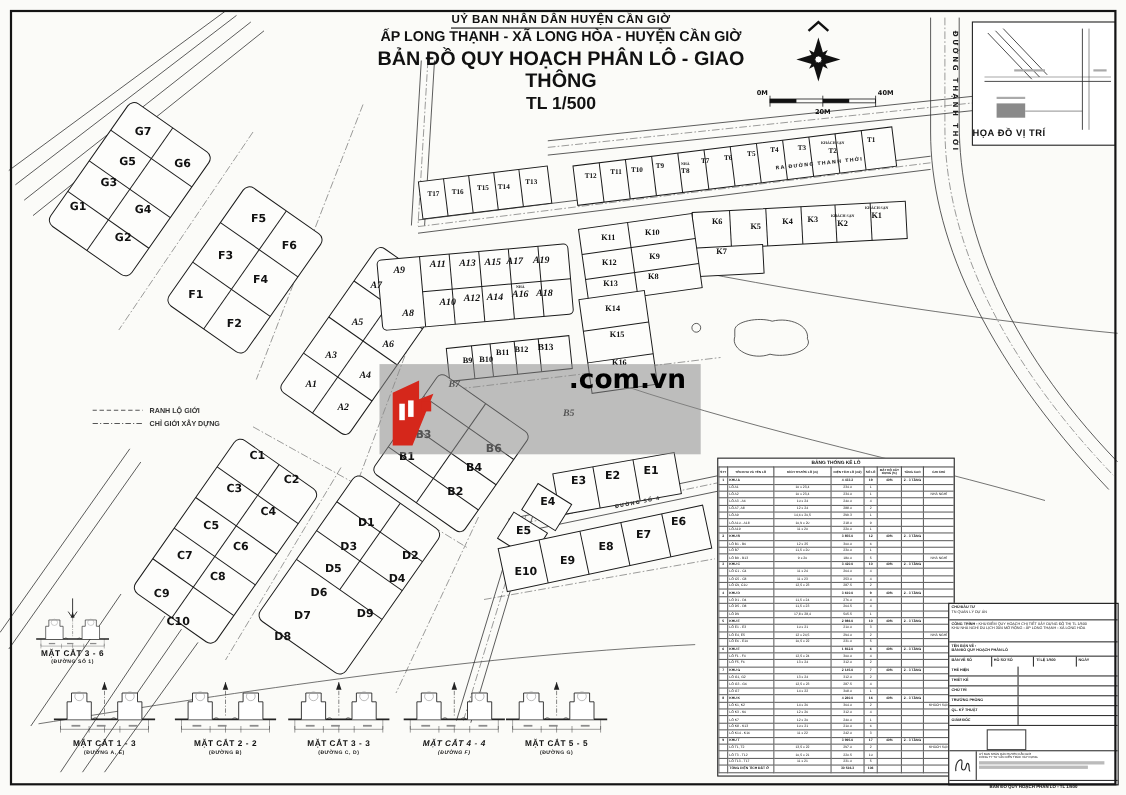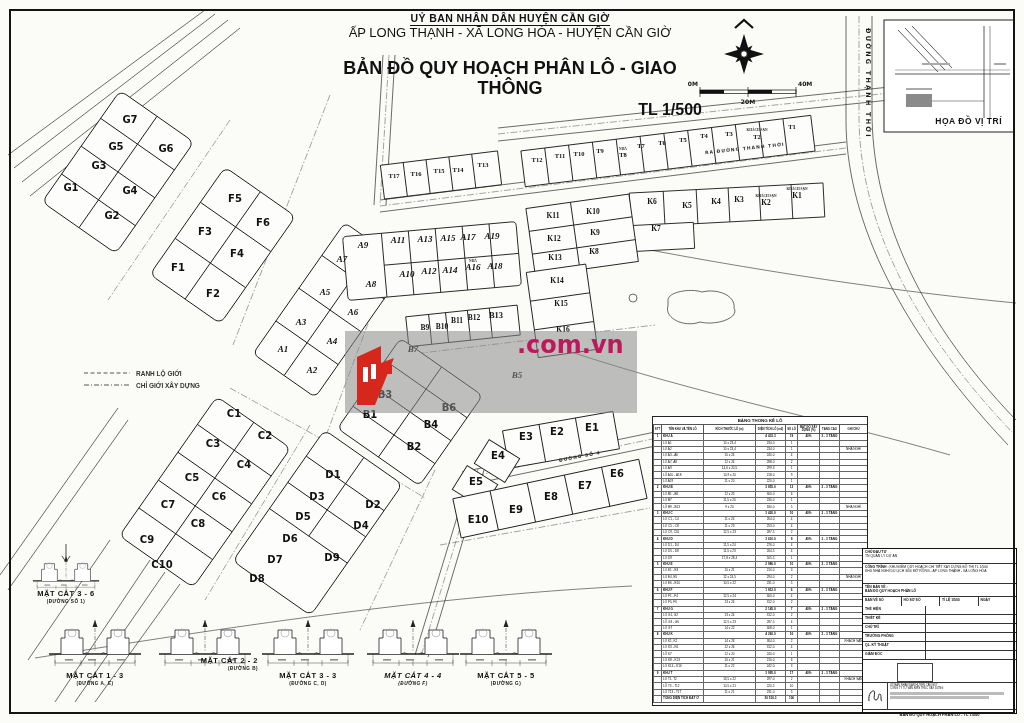--- a/index.html
+++ b/index.html
@@ -6,43 +6,43 @@
   #page{position:relative;width:1024px;height:723px;background:#fbfbf8;overflow:hidden;
         font-family:"Liberation Sans",sans-serif;color:#111;}
   .abs{position:absolute;}
   #frame{left:9px;top:9px;width:1002px;height:701px;border:2.5px solid #141414;pointer-events:none;z-index:4;}
   
   #hdr{left:318px;top:13px;width:384px;text-align:center;z-index:3;line-height:1.12;}
   #hdr .t1{font-size:10.5px;font-weight:700;letter-spacing:.4px;}
   #hdr .t1 span{border-bottom:1px solid #111;padding-bottom:1px;}
   #hdr .t2{font-size:13px;font-weight:700;margin-top:3px;}
   #hdr .t3{font-size:19px;font-weight:800;margin-top:2px;}
-  #hdr .t4{font-size:13px;font-weight:400;margin-top:1px;}
-  #hdr .t5{font-size:18px;font-weight:800;margin-top:18px;}
-  #hdr .t6{font-size:16px;font-weight:800;margin-top:2px;text-align:right;}
+  #hdr .t4{font-size:13px;font-weight:700;margin-top:1px;}
+  #hdr .t5{font-size:18px;font-weight:800;margin-top:3px;}
+  #hdr .t6{font-size:16px;font-weight:800;margin-top:2px;}
   
   text{fill:#111;}
   .lot{font:600 10px "DejaVu Sans",sans-serif;text-anchor:middle;}
   .la{font:italic 700 9px "Liberation Serif",serif;text-anchor:middle;}
   .lk{font:700 7.5px "Liberation Serif",serif;text-anchor:middle;}
   .lt{font:700 6.5px "Liberation Serif",serif;text-anchor:middle;}
   .lb13{font:700 8.5px "Liberation Serif",serif;text-anchor:middle;}
   .note{font:700 3.5px "Liberation Serif",serif;text-anchor:middle;fill:#222;}
   .roadlbl{font:700 6.5px "DejaVu Sans",sans-serif;letter-spacing:2.2px;fill:#1d1d1d;}
   .roadlbl2{font:700 4.5px "DejaVu Sans",sans-serif;letter-spacing:1px;fill:#333;text-anchor:middle;}
   .scaletxt{font:700 6px "DejaVu Sans",sans-serif;fill:#111;}
   
   #legend{left:84px;top:367px;z-index:3;font-size:6.5px;font-weight:700;color:#333;}
   #legend .row{display:flex;align-items:center;gap:6px;height:12px;}
   
   #wm{left:345px;top:331px;width:292px;height:82px;background:rgba(138,138,138,.55);z-index:2;}
   #wm .brand{position:absolute;left:54px;top:2px;font-size:63px;font-weight:800;
              font-family:"DejaVu Sans",sans-serif;color:#d5271b;letter-spacing:1px;line-height:1;}
   #wm .suffix{position:absolute;left:172px;top:2px;font-size:24px;font-weight:800;
-             font-family:"DejaVu Sans",sans-serif;color:#be185d;line-height:1;}
+             font-family:"DejaVu Sans",sans-serif;color:#000000;line-height:1;}
   
   #stat{left:652px;top:416px;width:214px;height:288px;background:#fff;border:1px solid #222;z-index:3;overflow:hidden;}
   #stat .ttl{font-size:4.4px;font-weight:700;text-align:center;padding:1px 0;}
   #stat table{width:100%;border-collapse:collapse;table-layout:fixed;}
   #stat th{border:.4px solid #555;font-size:2.8px;font-weight:700;text-align:center;padding:1px 0;line-height:1.1;}
   #stat td{border:.4px solid #666;font-size:3.1px;height:5.4px;line-height:1;padding:0 1px;
            overflow:hidden;white-space:nowrap;text-align:center;}
   #stat td:nth-child(2){text-align:left;}
   #stat tr.grp td{font-weight:700;}
   
@@ -1007,33 +1007,33 @@
   </div>
 
   <div class="abs seclbl" style="left:25px;top:589px;width:82px;">
     <div>MẶT CẮT 3 - 6</div>
       <div class="rd">(ĐƯỜNG SỐ 1)</div>
   </div>
   <div class="abs seclbl" style="left:42px;top:671px;width:106px;">
     <div>MẶT CẮT 1 - 3</div>
       <div class="rd">(ĐƯỜNG A, E)</div>
   </div>
-  <div class="abs seclbl" style="left:152px;top:656px;width:106px;text-align:right;">
+  <div class="abs seclbl" style="left:152px;top:671px;width:106px;">
     <div>MẶT CẮT 2 - 2</div>
       <div class="rd">(ĐƯỜNG B)</div>
   </div>
   <div class="abs seclbl" style="left:255px;top:671px;width:106px;">
     <div>MẶT CẮT 3 - 3</div>
       <div class="rd">(ĐƯỜNG C, D)</div>
   </div>
   <div class="abs seclbl" style="left:360px;top:671px;width:106px;font-style:italic;">
     <div>MẶT CẮT 4 - 4</div>
       <div class="rd">(ĐƯỜNG F)</div>
   </div>
   <div class="abs seclbl" style="left:453px;top:671px;width:106px;">
     <div>MẶT CẮT 5 - 5</div>
       <div class="rd">(ĐƯỜNG G)</div>
   </div>
 
-  <div id="inset-title" class="abs" style="left:884px;top:116px;width:118px;text-align:right;font-weight:800;font-size:8.5px;letter-spacing:.5px;">HỌA ĐỒ VỊ TRÍ</div>
+  <div id="inset-title" class="abs" style="left:884px;top:116px;width:118px;text-align:left;font-weight:800;font-size:8.5px;letter-spacing:.5px;">HỌA ĐỒ VỊ TRÍ</div>
 
   <div id="frame" class="abs"></div>
 </div>
 
 </body></html>

